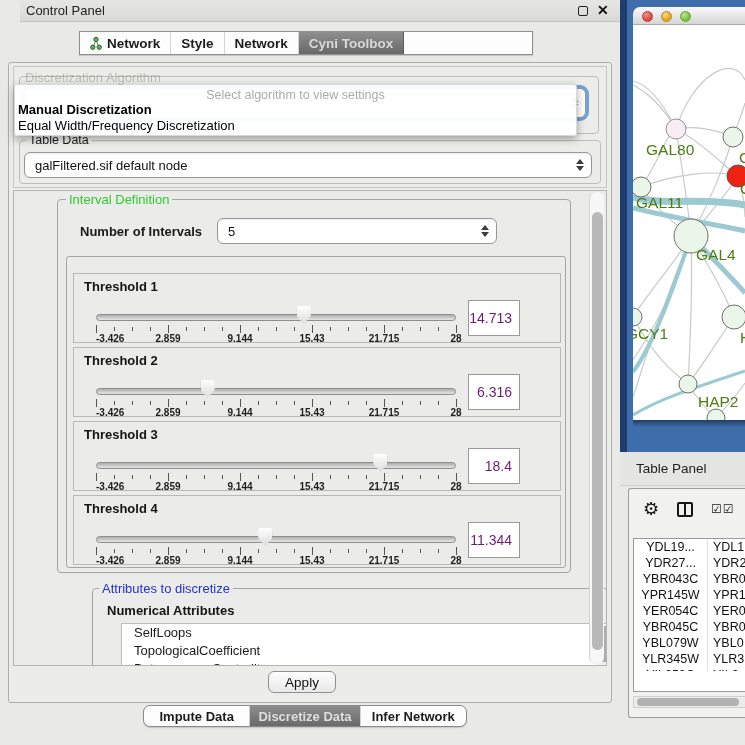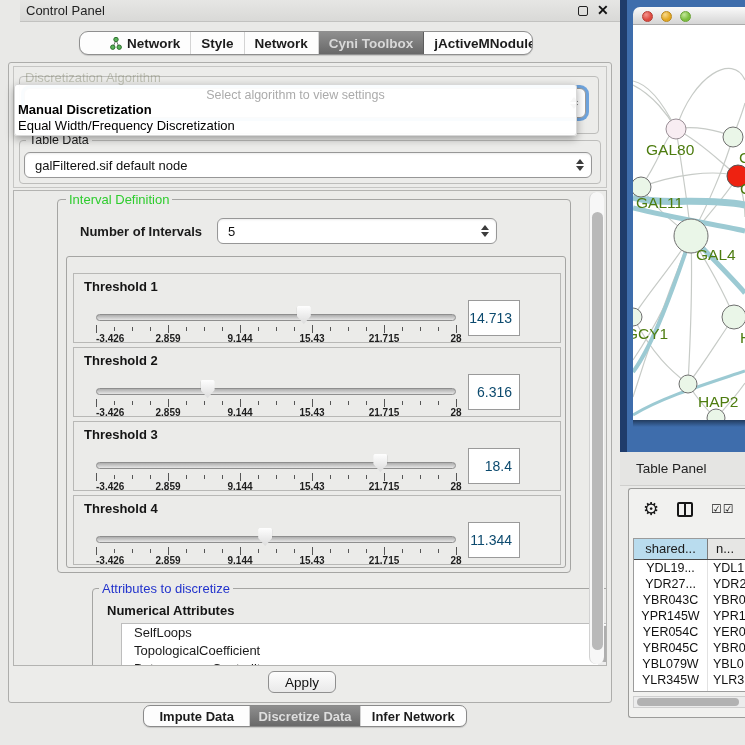--- a/index.html
+++ b/index.html
@@ -9,22 +9,22 @@
 
   
   .cp-titlebar{position:absolute;left:0;top:0;width:620px;height:22px;
     background:linear-gradient(#e6e6e4,#d9d9d7);border-bottom:1px solid #c2c2c0;margin-left:20px;}
   .cp-title{position:absolute;left:6px;top:3px;font-size:13px;color:#222;}
   .float-ic{position:absolute;left:558px;top:6px;width:10px;height:10px;border:1.5px solid #222;border-radius:2px;}
   .close-ic{position:absolute;left:577px;top:2px;font-size:14px;font-weight:bold;color:#111;}
 
   
   .tabbar{position:absolute;left:79px;top:31px;width:454px;height:24px;display:flex;
-    border:1px solid #8f8f8f;border-radius:9px;background:#fdfdfd;overflow:hidden;
-    box-shadow:0 1px 1px rgba(0,0,0,.15);padding-left:20px;}
+    border:1px solid #8f8f8f;border-radius:0;background:#fdfdfd;overflow:hidden;
+    box-shadow:0 1px 1px rgba(0,0,0,.15);}
   .tab{display:flex;align-items:center;justify-content:center;gap:5px;font-size:13.5px;
     font-weight:bold;color:#1c1c1c;border-right:1px solid #d4d4d4;padding:0 10px;white-space:nowrap;}
   .tab:last-child{border-right:none;}
   .tab.sel{background:linear-gradient(#8f8f8f,#686868);color:#d8d8d8;border-right:1px solid #5c5c5c;}
   .net-ic{width:12px;height:13px;display:inline-block;}
 
   
   .main-panel{position:absolute;left:8px;top:62px;width:604px;height:641px;
     border:1px solid #adadab;border-radius:3px;background:#ececea;}
   .top-section{position:absolute;left:13px;top:66px;width:594px;height:122px;
@@ -78,21 +78,21 @@
     background:linear-gradient(#fefefe,#dcdcdc);
     clip-path:polygon(8% 0,92% 0,100% 10%,100% 55%,50% 100%,0 55%,0 10%);
     filter:drop-shadow(0 0 1px #777);}
   .thr-ticks{position:absolute;left:22px;top:51px;width:360px;height:9px;}
   .thr-ticks span{position:absolute;top:2px;width:1px;height:4px;background:#555;}
   .thr-ticks span.major{top:0;height:8px;}
   .thr-scale{position:absolute;left:22px;top:59px;width:360px;height:11px;font-size:10px;font-weight:bold;color:#1d1d1d;}
   .thr-scale span{position:absolute;transform:translateX(-50%);white-space:nowrap;}
   .thr-scale span.first{transform:none;left:0!important;}
   .thr-val{position:absolute;left:394px;top:26px;width:52px;height:36px;background:#fff;
-    border:1px solid #9a9a9a;font-size:14px;color:#0c4a6e;text-align:right;
+    border:1px solid #9a9a9a;font-size:14px;color:#701a75;text-align:right;
     line-height:34px;padding-right:7px;}
 
   .attr-group{position:absolute;left:34px;top:388px;width:530px;height:120px;
     border:1px solid #a5a5a3;border-radius:4px;}
   .ag-lbl{left:6px;top:-8px;color:var(--blue);font-size:13px;background:#ebebe9;}
   .num-attr{position:absolute;left:14px;top:14px;font-size:13px;font-weight:bold;color:#151515;}
   .attr-list{position:absolute;left:28px;top:34px;width:492px;height:54px;background:#fff;
     border:1px solid #bdbdbd;overflow:hidden;font-size:13px;}
   .attr-item{height:18px;line-height:18px;padding-left:12px;color:#1a1a1a;white-space:nowrap;}
   .attr-sb{position:absolute;right:1px;top:1px;width:13px;height:52px;background:#ededed;}
@@ -177,23 +177,20 @@
         <span>Network</span>
       </div>
       <div class="tab">
         <span>Style</span>
       </div>
       <div class="tab">
         <span>Network</span>
       </div>
       <div class="tab sel">
         <span>Cyni Toolbox</span>
-      </div>
-      <div class="tab">
-        <span>jActiveMNodules</span>
       </div>
     </div>
 
   <div class="main-panel"></div>
   <div class="top-section"></div>
   <div class="algo-box"></div>
   <div class="algo-combo">
     <span class="spinner"></span>
   </div>
 
@@ -460,24 +457,20 @@
   <div class="tp-bar">
     <span class="tp-title">Table Panel</span>
   </div>
   <div class="tp-box">
     <div class="tp-toolbar">
       <span class="gear-ic">⚙</span>
       <span class="cols-ic"></span>
       <span class="checks-ic">☑☑</span>
     </div>
     <div class="tbl">
-      <div class="tbl-head">
-        <div class="th1">shared...</div>
-        <div class="th2">n...</div>
-      </div>
       <div class="tbl-body" id="tbl-body">
           <div class="trow">
             <div class="td1">YDL19...</div>
             <div class="td2">YDL1</div>
           </div>
           <div class="trow">
             <div class="td1">YDR27...</div>
             <div class="td2">YDR2</div>
           </div>
           <div class="trow">

